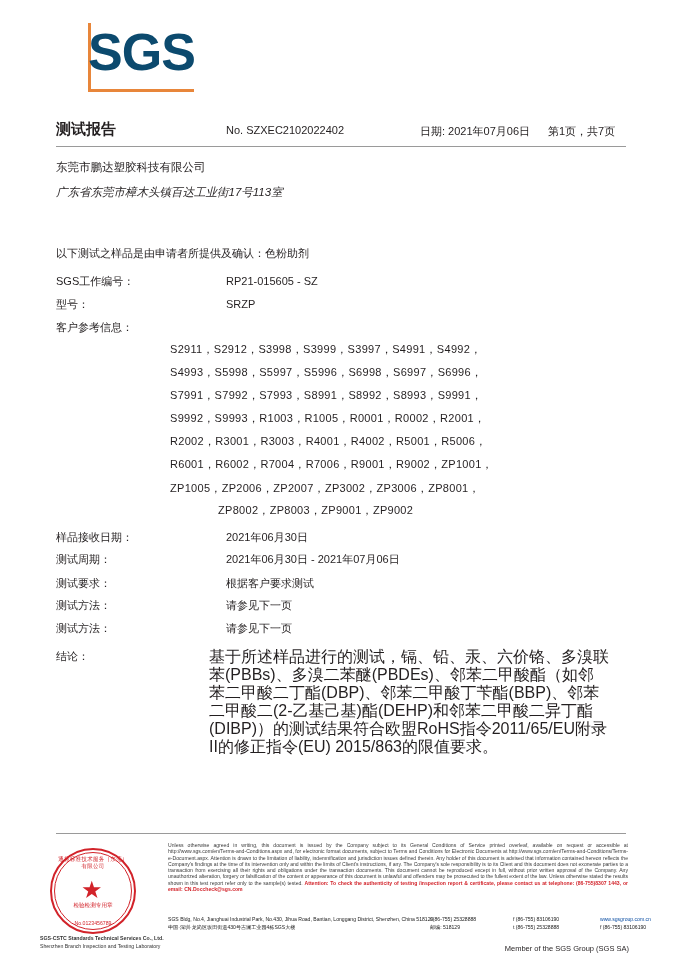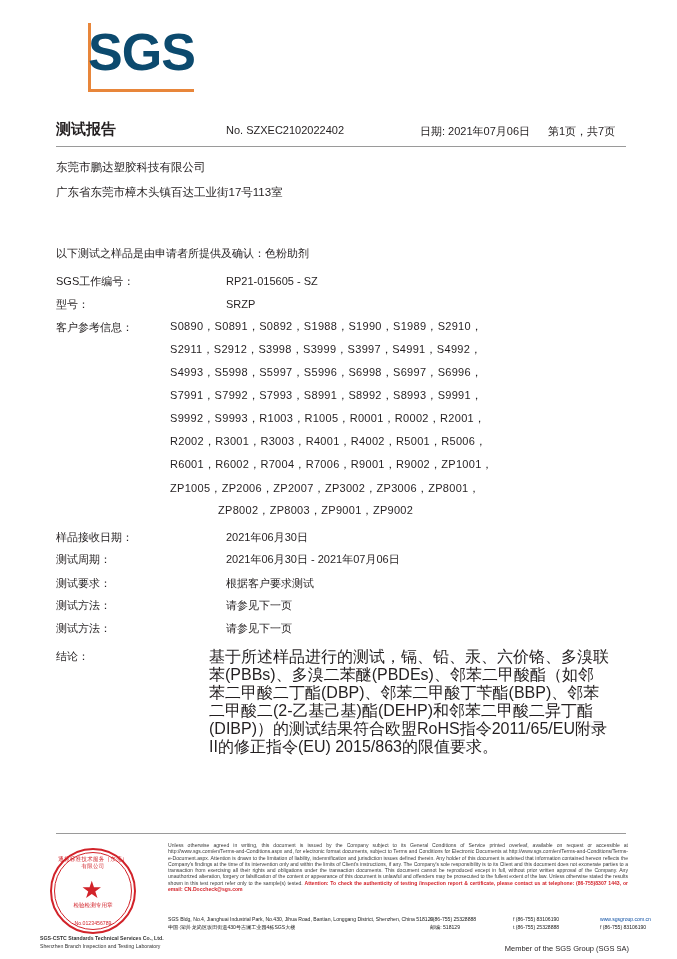--- a/index.html
+++ b/index.html
@@ -103,20 +103,21 @@
     position: absolute;
     left: 56px;
     top: 160px;
     font-size: 11.5px;
   }
   .client-addr {
     position: absolute;
     left: 56px;
     top: 185px;
     font-size: 11.5px;
+    font-style: italic;
   }
 
   
   .sample-stmt {
     position: absolute;
     left: 56px;
     top: 246px;
     font-size: 11px;
   }
 
@@ -312,21 +313,20 @@
     <div class="v">RP21-015605 - SZ</div>
   </div>
   <div class="kv" style="left:56px; top:296px; width:570px;">
     <div class="k">型号：</div>
     <div class="v">SRZP</div>
   </div>
   <div class="kv" style="left:56px; top:319px; width:570px;">
     <div class="k">客户参考信息：</div>
   </div>
 
-  <div class="ref-line" style="top:319px;">S0890，S0891，S0892，S1988，S1990，S1989，S2910，</div>
   <div class="ref-line" style="top:342px;">S2911，S2912，S3998，S3999，S3997，S4991，S4992，</div>
   <div class="ref-line" style="top:365px;">S4993，S5998，S5997，S5996，S6998，S6997，S6996，</div>
   <div class="ref-line" style="top:388px;">S7991，S7992，S7993，S8991，S8992，S8993，S9991，</div>
   <div class="ref-line" style="top:411px;">S9992，S9993，R1003，R1005，R0001，R0002，R2001，</div>
   <div class="ref-line" style="top:434px;">R2002，R3001，R3003，R4001，R4002，R5001，R5006，</div>
   <div class="ref-line" style="top:457px;">R6001，R6002，R7004，R7006，R9001，R9002，ZP1001，</div>
   <div class="ref-line" style="top:481px;">ZP1005，ZP2006，ZP2007，ZP3002，ZP3006，ZP8001，</div>
   <div class="ref-line" style="top:503px;margin-left:48px;">ZP8002，ZP8003，ZP9001，ZP9002</div>
 
   <div class="kv" style="left:56px; top:529px; width:570px;">

